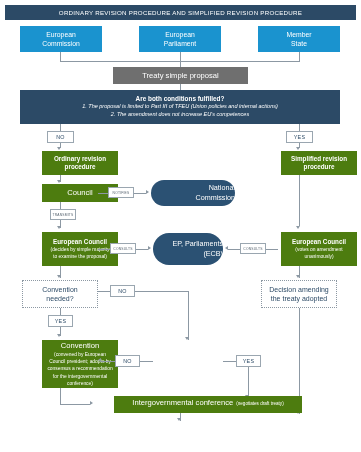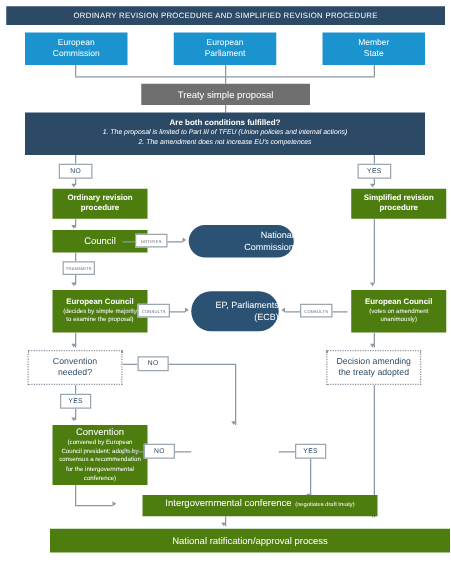--- a/index.html
+++ b/index.html
@@ -236,17 +236,14 @@
   <div class="abs navy" style="left:94px;top:396px;width:188px;height:17px;justify-content:flex-start;">
     <div style="display:flex;align-items:baseline;gap:3px;">
       <span class="plain">Intergovernmental conference</span>
       <span style="font-size:4.6px;">(negotiates draft treaty)</span>
     </div>
   </div>
 
   <div class="v" style="left:180px;top:413px;height:8px;"></div>
   <div class="arrow-d" style="left:177.4px;top:418px;"></div>
 
-  <div class="abs navy" style="left:20px;top:423px;width:320px;height:19px;">
-    <div class="plain">National ratification/approval process</div>
-  </div>
 
 </div>
 
 </body></html>

